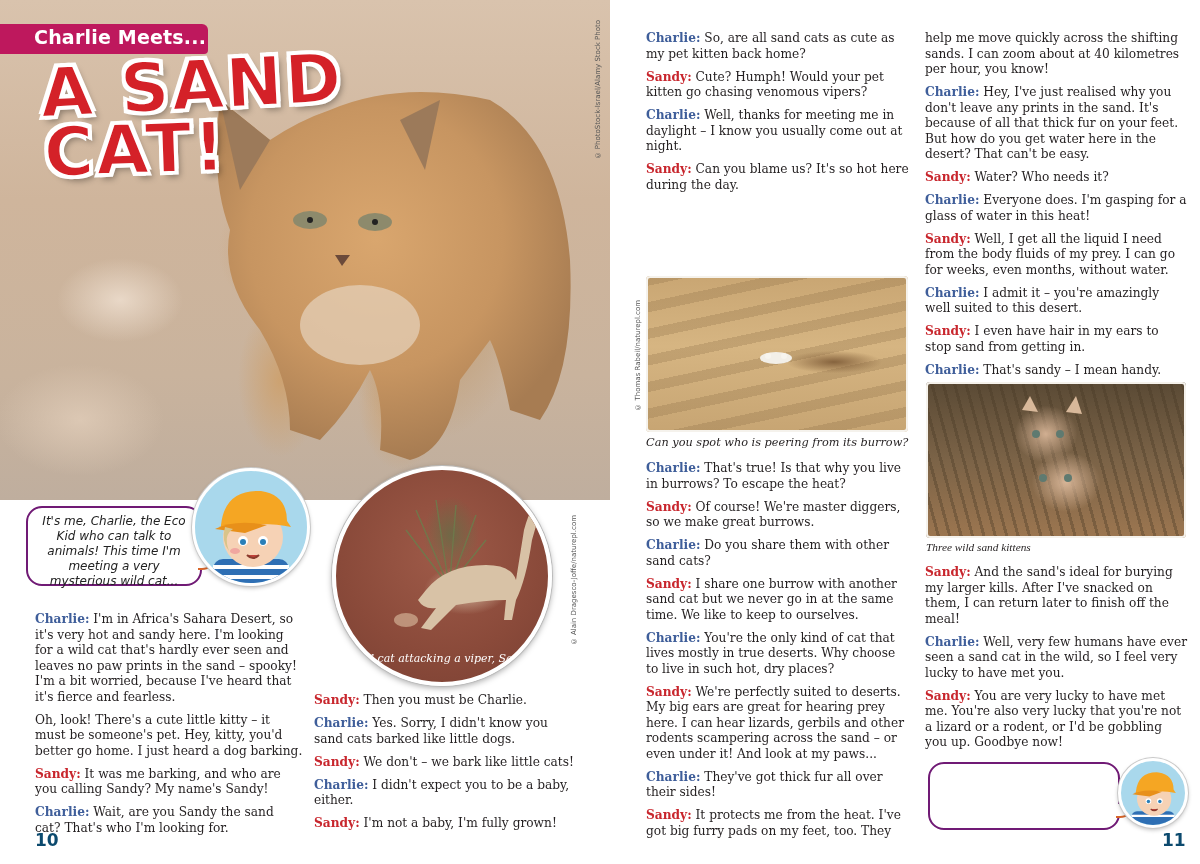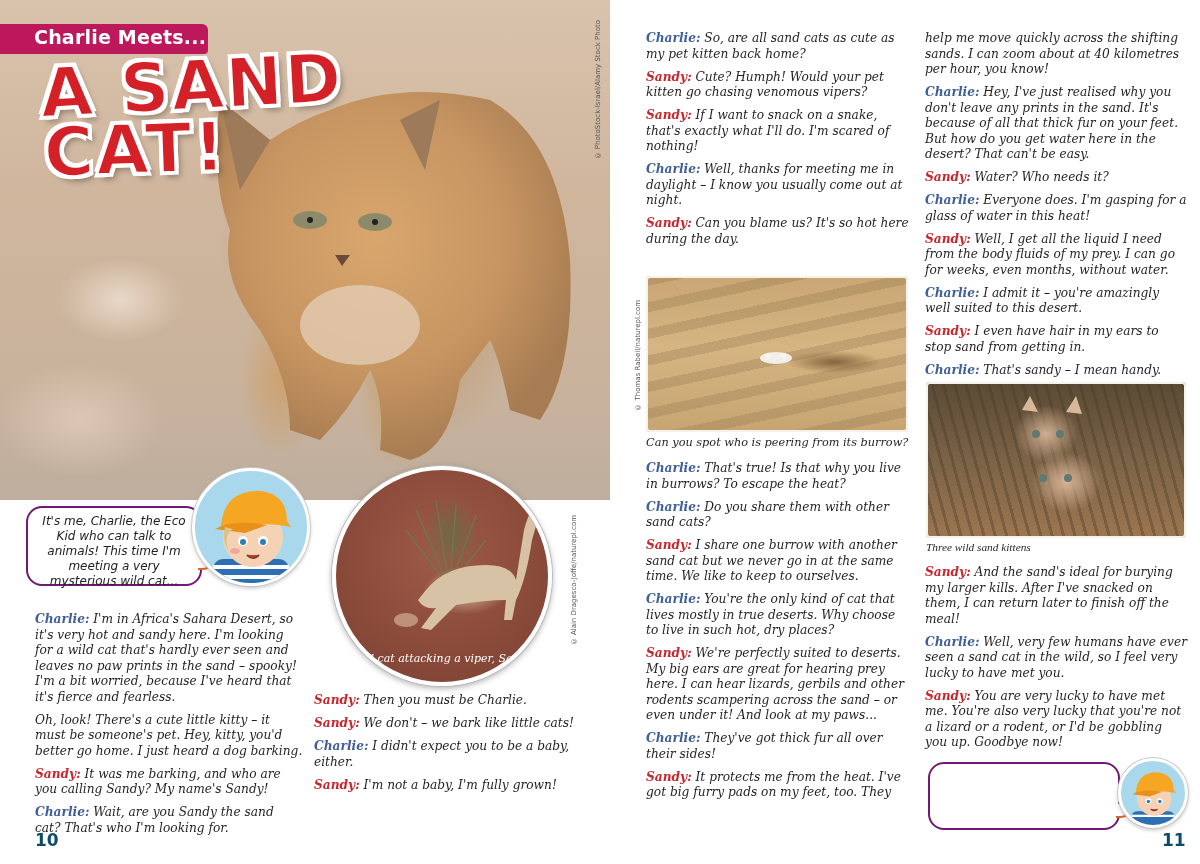--- a/index.html
+++ b/index.html
@@ -81,21 +81,21 @@
       radial-gradient(circle at 50% 40%, #9e5a48 0%, #8a4a3a 60%, #7a4033 100%);
     overflow: hidden;
   }
   .viper-caption {
     position: absolute; left: 0; right: 0; top: 182px; text-align: center; color: #fff;
     font-family: "DejaVu Serif", serif; font-style: italic; font-size: 11px; line-height: 14px;
   }
 
   
   .col { position: absolute; font-size: 12.2px; line-height: 15.5px; color: #231f20; }
-  .col p { margin-bottom: 7.5px; font-style: italic; }
+  .col p { margin-bottom: 7.5px; }
   .spk-charlie { color: #3f5e9a; font-weight: bold; }
   .spk-sandy { color: #c8262d; font-weight: bold; }
 
   .col-1 { left: 35px; top: 612px; width: 268px; }
   .col-2 { left: 314px; top: 693px; width: 265px; }
   .col-3 { left: 646px; top: 31px; width: 264px; }
   .col-4 { left: 925px; top: 31px; width: 262px; }
 
   .photo-rough {
     position: absolute; border-radius: 4px;
@@ -198,50 +198,51 @@
 
   <div class="col col-1">
     <p><span class="spk-charlie">Charlie:</span><span> I'm in Africa's Sahara Desert, so it's very hot and sandy here. I'm looking for a wild cat that's hardly ever seen and leaves no paw prints in the sand – spooky! I'm a bit worried, because I've heard that it's fierce and fearless.</span></p>
     <p><span>Oh, look! There's a cute little kitty – it must be someone's pet. Hey, kitty, you'd better go home. I just heard a dog barking.</span></p>
     <p><span class="spk-sandy">Sandy:</span><span> It was me barking, and who are you calling Sandy? My name's Sandy!</span></p>
     <p><span class="spk-charlie">Charlie:</span><span>  Wait, are you Sandy the sand cat? That's who I'm looking for.</span></p>
   </div>
 
   <div class="col col-2">
     <p><span class="spk-sandy">Sandy:</span><span> Then you must be Charlie.</span></p>
+    <p><span class="spk-charlie">Charlie:</span><span> Yes. Sorry, I didn't know you sand cats barked like little dogs.</span></p>
     <p><span class="spk-sandy">Sandy:</span><span> We don't – we bark like little cats!</span></p>
     <p><span class="spk-charlie">Charlie:</span><span> I didn't expect you to be a baby, either.</span></p>
     <p><span class="spk-sandy">Sandy:</span><span> I'm not a baby, I'm fully grown!</span></p>
   </div>
 
   <div class="page-number" style="left:35px;">10</div>
 </div>
 
 <div class="page page-right"></div>
 
 <div class="col col-3">
   <p><span class="spk-charlie">Charlie:</span><span> So, are all sand cats as cute as my pet kitten back home?</span></p>
   <p><span class="spk-sandy">Sandy:</span><span> Cute? Humph! Would your pet kitten go chasing venomous vipers?</span></p>
-  <p><span class="spk-sandy">Sandy:</span><span> If I want to snack on a snake, that's exactly what I'll do. I'm scared of nothing!</span></p>
   <p><span class="spk-charlie">Charlie:</span><span> Well, thanks for meeting me in daylight – I know you usually come out at night.</span></p>
   <p><span class="spk-sandy">Sandy:</span><span> Can you blame us? It's so hot here during the day.</span></p>
 </div>
 
 <div class="photo-rough burrow-photo">
   <svg width="262" height="156" viewBox="0 0 262 156">
     <ellipse cx="130" cy="82" rx="16" ry="6" fill="#f2efe8"></ellipse>
     <circle cx="122" cy="80" r="3" fill="#f7f5ef"></circle>
     <circle cx="138" cy="80" r="3" fill="#f7f5ef"></circle>
   </svg>
 </div>
 <div class="credit-vertical" style="left:634px; top:300px;">© Thomas Rabeil/naturepl.com</div>
 <div class="caption" style="left:646px; top:436px;">Can you spot who is peering from its burrow?</div>
 
 <div class="col col-3" style="top:461px;">
   <p><span class="spk-charlie">Charlie:</span><span> That's true! Is that why you live in burrows? To escape the heat?</span></p>
+  <p><span class="spk-sandy">Sandy:</span><span> Of course! We're master diggers, so we make great burrows.</span></p>
   <p><span class="spk-charlie">Charlie:</span><span> Do you share them with other sand cats?</span></p>
   <p><span class="spk-sandy">Sandy:</span><span> I share one burrow with another sand cat but we never go in at the same time. We like to keep to ourselves.</span></p>
   <p><span class="spk-charlie">Charlie:</span><span> You're the only kind of cat that lives mostly in true deserts. Why choose to live in such hot, dry places?</span></p>
   <p><span class="spk-sandy">Sandy:</span><span> We're perfectly suited to deserts. My big ears are great for hearing prey here. I can hear lizards, gerbils and other rodents scampering across the sand – or even under it! And look at my paws...</span></p>
   <p><span class="spk-charlie">Charlie:</span><span> They've got thick fur all over their sides!</span></p>
   <p><span class="spk-sandy">Sandy:</span><span> It protects me from the heat. I've got big furry pads on my feet, too. They</span></p>
 </div>
 
 <div class="col col-4">
   <p><span>help me move quickly across the shifting sands. I can zoom about at 40 kilometres per hour, you know!</span></p>

